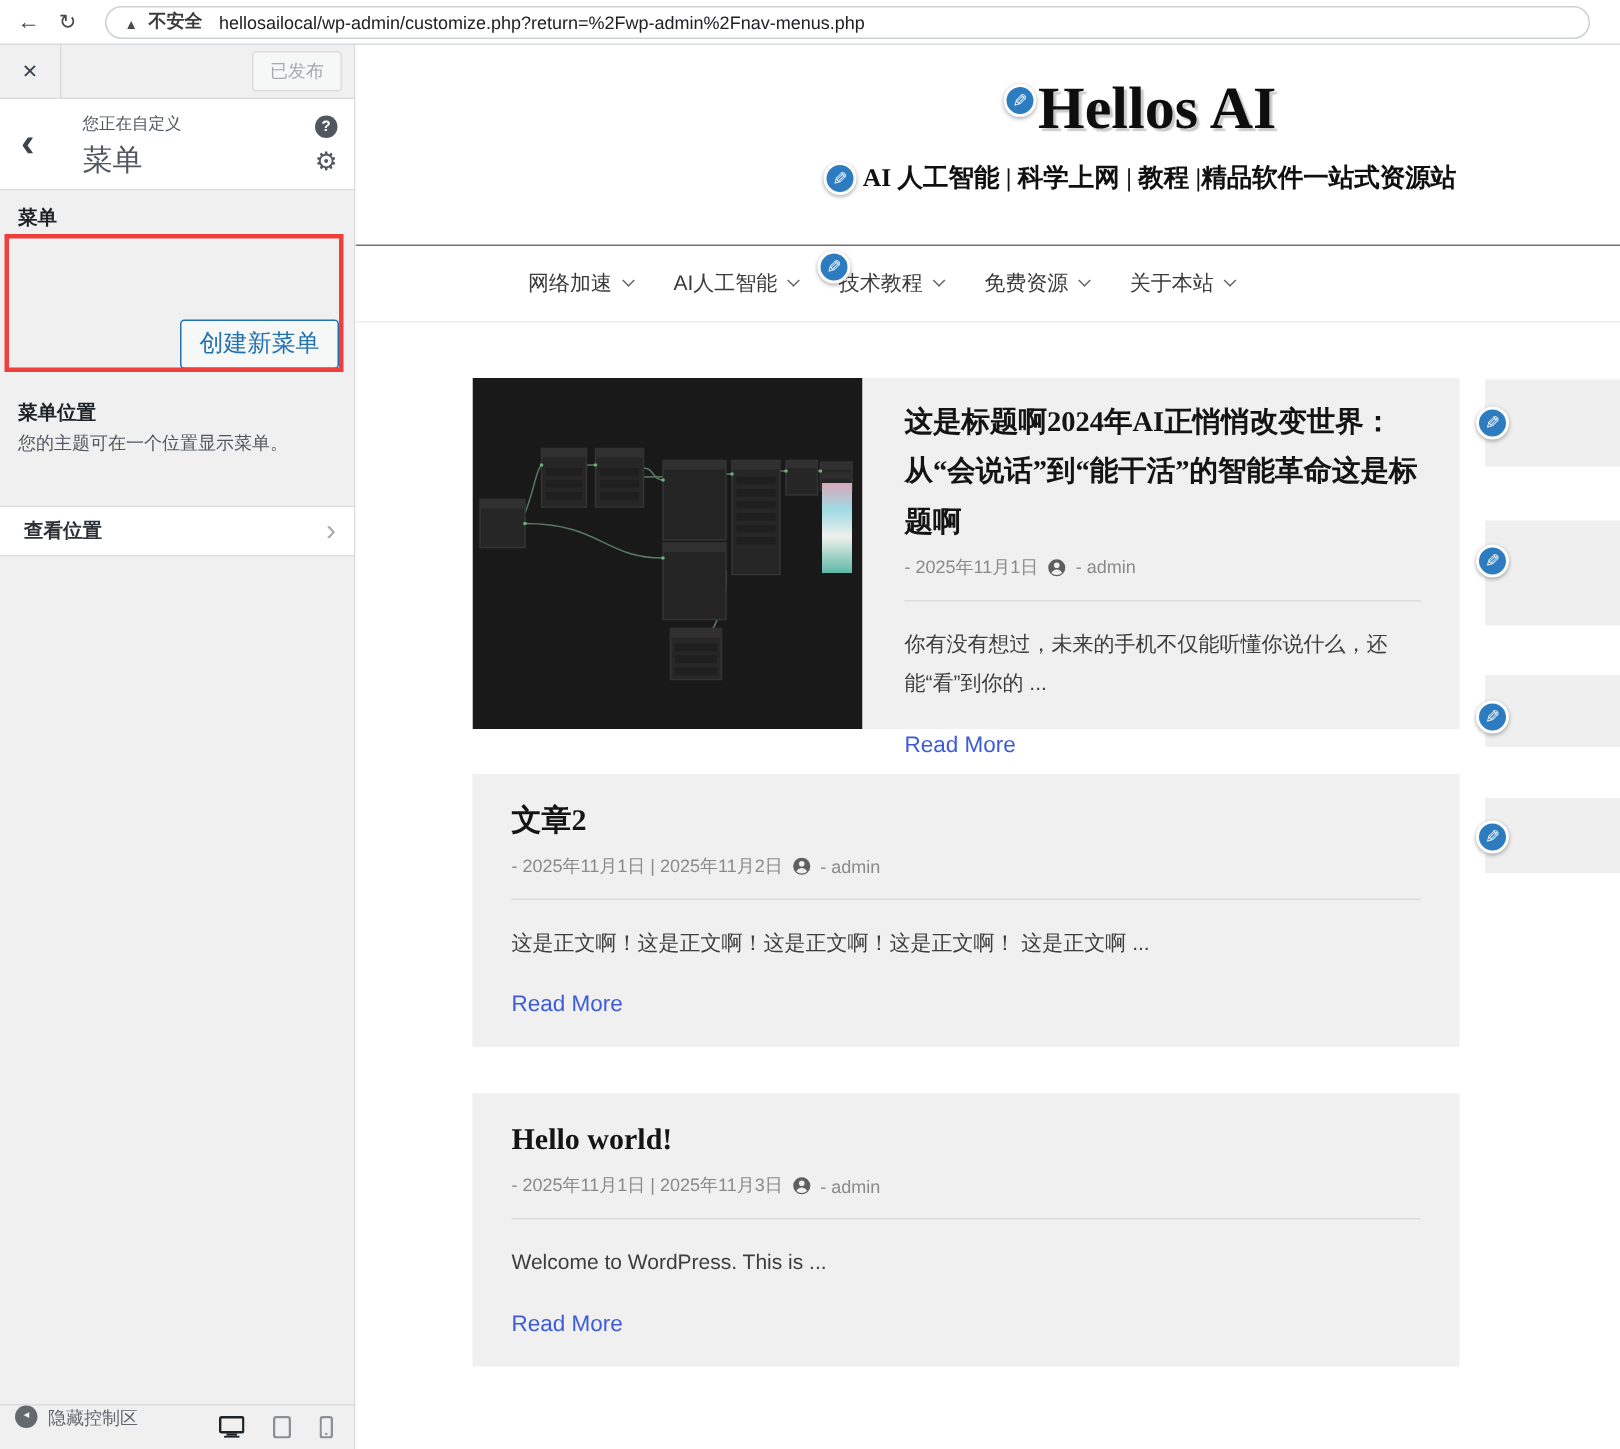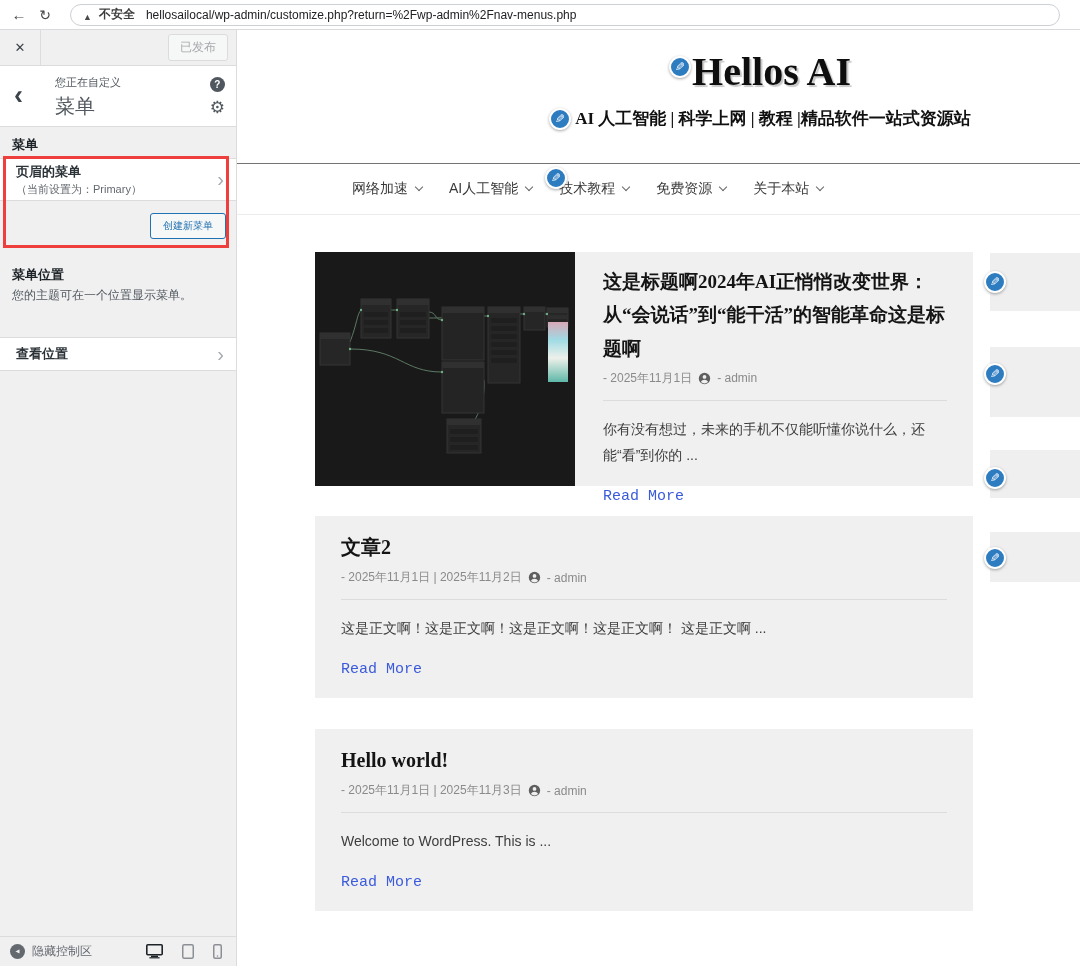--- a/index.html
+++ b/index.html
@@ -41,32 +41,32 @@
   .help-icon::after { content:"?"; font-size:10px; font-weight:700; }
   .gear-icon { cursor:pointer; } .gear-icon::after { content:"⚙"; font-size:17px; color:#50575e; line-height:1; }
   .cz-section-label { position:absolute; left:12px; top:106px; font-weight:700; font-size:13px; color:#1d2327; }
   .cz-accordion { position:absolute; left:0; top:128px; width:100%; height:43px; background:#fff;
     border-top:1px solid #dcdcde; border-bottom:1px solid #dcdcde; display:flex; align-items:center;
     padding:0 12px 0 16px; cursor:pointer; }
   .acc-title { font-weight:700; font-size:13px; color:#2c3338; }
   .acc-sub { font-size:11px; color:#646970; margin-top:1px; }
   .row-chevron { margin-left:auto; } .row-chevron::after { content:"›"; font-size:20px; color:#a7aaad; }
   .cz-create-zone { position:absolute; left:0; top:171px; width:100%; height:46px; }
-  .cz-create-btn { position:absolute; right:10px; top:12px; padding:5px 12px; font-size:10px; color:#2271b1;
+  .cz-create-btn { position:absolute; right:10px; top:12px; padding:5px 12px; font-size:16px; color:#2271b1;
     background:#f6f7f7; border:1px solid #2271b1; border-radius:3px; cursor:pointer; }
   .red-annotation { position:absolute; left:3px; top:126px; width:226px; height:92px;
     border:3px solid #ee3f3d; z-index:5; pointer-events:none; }
   .cz-loc-title { position:absolute; left:12px; top:236px; font-weight:700; font-size:13px; color:#1d2327; }
   .cz-loc-desc { position:absolute; left:12px; top:257px; font-size:12px; color:#50575e; }
   .cz-view-row { position:absolute; left:0; top:278px; width:100%; height:34px; background:#fff;
     border-top:1px solid #dcdcde; border-bottom:1px solid #dcdcde; display:flex; align-items:center;
     padding:0 12px 0 16px; cursor:pointer;margin-top:29px; }
   .view-label { font-weight:700; font-size:13px; color:#2c3338; }
   .cz-footer { position:absolute; left:0; bottom:0; width:100%; height:30px; background:#f0f0f1;
-    border-top:1px solid #dcdcde; display:flex; align-items:center; padding:0 14px 0 10px;font-family:Liberation Mono, monospace; }
+    border-top:1px solid #dcdcde; display:flex; padding:0 14px 0 10px;font-family:Liberation Mono, monospace; }
   .collapse-circle { width:15px; height:15px; border-radius:50%; background:#646970; display:flex;
     align-items:center; justify-content:center; cursor:pointer; flex:none; }
   .collapse-circle::after { content:"◂"; color:#f0f0f1; font-size:10px; line-height:1; }
   .collapse-label { margin-left:7px; font-size:12px; color:#646970; }
   .devices { margin-left:auto; display:flex; align-items:center; gap:19px; }
   .dev { background:none; border:none; padding:0; cursor:pointer; display:flex; align-items:center; }
 
   
   .preview { position:absolute; left:237px; top:30px; width:843px; height:936px; background:#fff; overflow:hidden; }
   .site-inner { position:absolute; left:78px; top:0; width:890px; }
@@ -92,21 +92,21 @@
   .post-1 { display:flex; height:234px; margin-bottom:30px; }
   .post-thumb { width:260px; height:234px; flex:none; cursor:pointer; }
   .post-body { flex:1; padding:13px 26px 0 28px; min-width:0; }
   .post-title { font-family:"Liberation Serif",serif; font-weight:700; font-size:19px; line-height:1.75;
     color:#141414; margin:0; cursor:pointer; }
   .post-flat .post-title { font-size:20px; line-height:1.3; }
   .post-meta { display:flex; align-items:center; gap:6px; margin-top:5px;
     font-family:Liberation Sans, sans-serif; font-size:12px; color:#8a8a8a; }
   .meta-divider { border-top:1px solid #dcdcde; margin-top:13px; }
   .post-excerpt { margin:15px 0 0; font-size:14px; line-height:1.9; color:#3d3d3d; }
-  .read-more { display:inline-block; margin-top:19px; font-family:Liberation Mono, monospace; font-size:15px;
+  .read-more { display:inline-block; margin-top:19px; font-family:Liberation Sans, sans-serif; font-size:15px;
     color:#3b5bdb; cursor:pointer; text-decoration:none; }
   .post-flat { height:182px; padding:18px 26px 0; margin-bottom:31px; }
   .post-flat .post-meta { margin-top:9px; }
   .widget-box { position:absolute; left:753px; width:90px; background:#efefef; }
   .wb1 { top:223px; height:58px; } .wb2 { top:317px; height:70px; }
   .wb3 { top:420px; height:48px; } .wb4 { top:502px; height:50px; }
   .w-edit { position:absolute; left:747px; z-index:3; }
   .we1 { top:241px; } .we2 { top:333px; } .we3 { top:437px; } .we4 { top:517px; }
   .person-icon { display:inline-flex; }
 </style>
@@ -140,27 +140,20 @@
         <div class="cz-title">菜单</div>
       </div>
       <div class="cz-header-icons">
         <span class="help-icon"></span>
         <span class="gear-icon"></span>
       </div>
     </div>
 
     <div class="cz-section-label">菜单</div>
 
-    <div class="cz-accordion">
-      <div>
-        <div class="acc-title">页眉的菜单</div>
-        <div class="acc-sub">（当前设置为：Primary）</div>
-      </div>
-      <span class="row-chevron"></span>
-    </div>
 
     <div class="cz-create-zone">
       <button class="cz-create-btn">创建新菜单</button>
     </div>
 
     <div class="red-annotation"></div>
 
     <div class="cz-loc-title">菜单位置</div>
     <div class="cz-loc-desc">您的主题可在一个位置显示菜单。</div>
 

